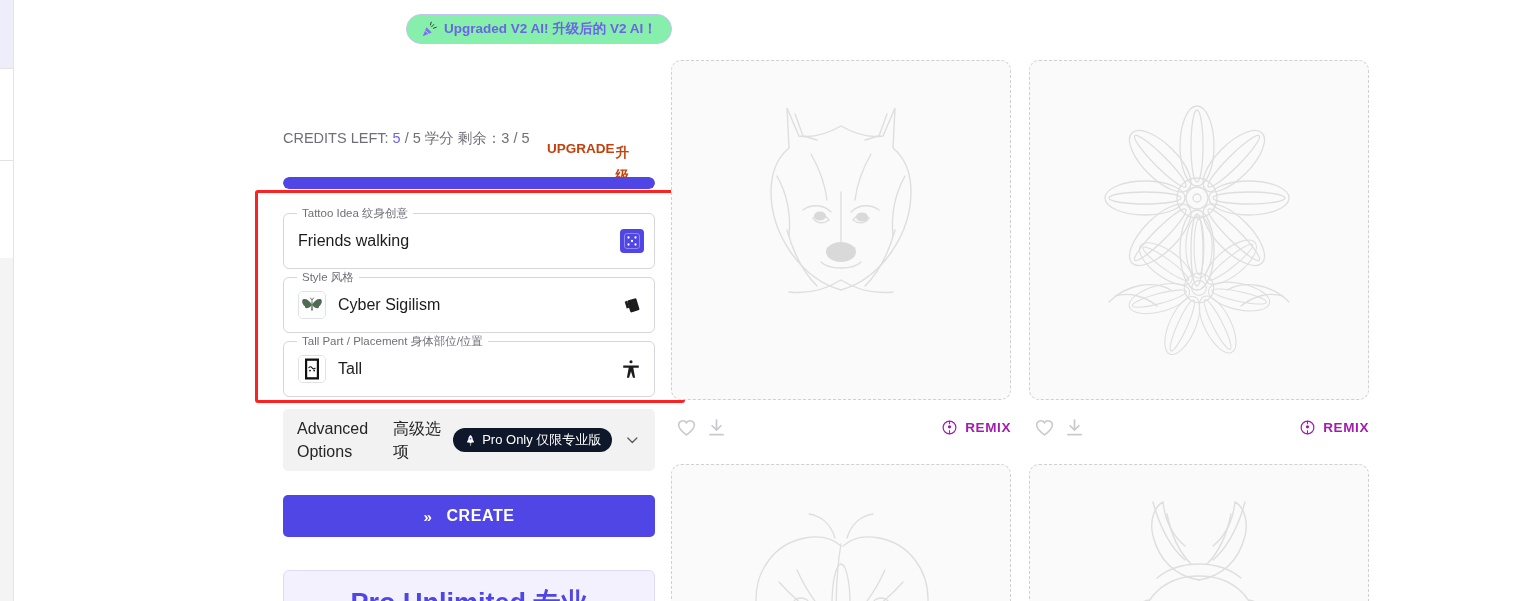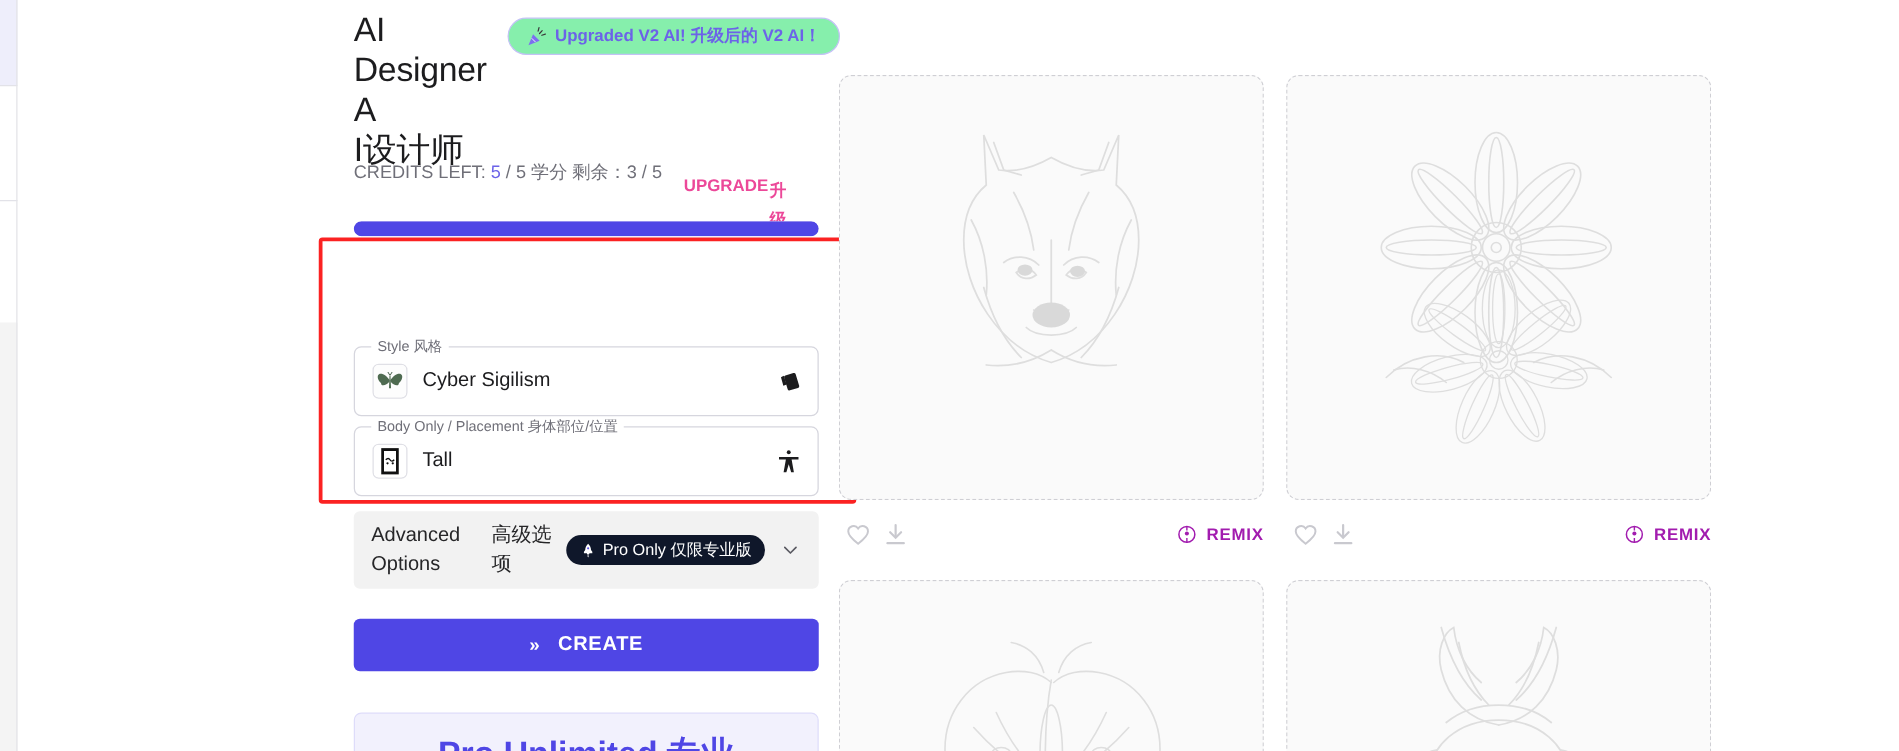--- a/index.html
+++ b/index.html
@@ -42,21 +42,21 @@
   .credits-row {
     position: absolute; left: 0; top: 127px; width: 372px;
     display: flex; align-items: flex-start;
   }
   .credits-text {
     width: 262px; font-size: 14.5px; line-height: 22px; color: #6f6f78; font-weight: 400;
   }
   .credits-text .num { color: #6c63e8; }
   .upgrade-link {
     margin-left: 2px; padding-top: 14px;
-    font-size: 13.5px; font-weight: 700; color: #ec4899; cursor: pointer;
+    font-size: 13.5px; font-weight: 700; color: #c2410c; cursor: pointer;
     display: flex; align-items: flex-start; line-height: 16px;
   }
   .upgrade-link .cn { width: 18px; display: inline-block; margin-left: 1px; line-height: 23px; }
 
   .credits-bar {
     position: absolute; left: 0; top: 177px; width: 372px; height: 12px;
     background: #e3e2f8; border-radius: 6px; overflow: hidden;
   }
   .credits-bar .fill { height: 100%; width: 100%; background: #4f46e5; border-radius: 6px; }
 
@@ -163,25 +163,20 @@
   <div class="rail">
     <div class="rail-top"></div>
     <div class="rail-sep1"></div>
     <div class="rail-sep2"></div>
     <div class="rail-bot"></div>
     <div class="rail-edge"></div>
   </div>
 
   <div class="panel">
 
-    <div class="title">
-      <span>AI</span><br>
-      <span>Designer A</span>
-      <span class="cn">I设计师</span>
-    </div>
 
     <div class="badge-upgraded">
       <svg class="party-icon" viewBox="0 0 24 24">
         <path d="M2.5 21.5l5.2-12.6 7.4 7.4L2.5 21.5z" fill="#7c6ff0"></path>
         <path d="M6.2 13.6l4.2 4.2" stroke="#fff" stroke-width="1" fill="none"></path>
         <g stroke="#3b3b3b" stroke-width="1.4" stroke-linecap="round">
           <path d="M15 8.2l3-3.2"></path>
             <path d="M17.6 10.2l4-1.4"></path>
             <path d="M13.4 5.6l1-4"></path>
         </g>
@@ -197,20 +192,38 @@
       <div class="upgrade-link">
         <span>UPGRADE</span>
         <span class="cn">升级</span>
       </div>
     </div>
 
     <div class="credits-bar">
       <div class="fill"></div>
     </div>
 
+    <div class="field field-idea">
+      <span class="legend">Tattoo Idea 纹身创意</span>
+      <div class="body">
+        <span class="value">Friends walking</span>
+        <span class="dice-btn">
+          <svg width="16" height="16" viewBox="0 0 16 16">
+            <rect x="0.5" y="0.5" width="15" height="15" rx="2.5" fill="#4f46e5" stroke="#8f88ef"></rect>
+            <g fill="#ffffff">
+              <circle cx="4.5" cy="4.5" r="1.15"></circle>
+                <circle cx="11.5" cy="4.5" r="1.15"></circle>
+              <circle cx="8" cy="8" r="1.15"></circle>
+              <circle cx="4.5" cy="11.5" r="1.15"></circle>
+                <circle cx="11.5" cy="11.5" r="1.15"></circle>
+            </g>
+          </svg>
+        </span>
+      </div>
+    </div>
 
     <div class="field field-style">
       <span class="legend">Style 风格</span>
       <div class="body">
         <span class="thumb">
           <svg width="26" height="26" viewBox="0 0 26 26">
             <rect width="26" height="26" fill="#fdfdfd"></rect>
             <g fill="#4f6b51">
               <path d="M12.8 12.5c-2.4-4.6-6.6-6.4-8.6-5.2-1.9 1.1-1 5 1.6 7 1.9 1.5 4.6 1.6 7 -1.8z"></path>
               <path d="M13.2 12.5c2.4-4.6 6.6-6.4 8.6-5.2 1.9 1.1 1 5-1.6 7-1.9 1.5-4.6 1.6-7-1.8z"></path>
@@ -227,21 +240,21 @@
         <span class="right-icon">
           <svg width="22" height="22" viewBox="0 0 24 24">
             <path d="M5.2 8.4l2.4-1.1 2.6 7.6-2.9 1z" fill="#1c1c1e"></path>
             <rect x="9.3" y="5.6" width="10.5" height="13.6" rx="1.6" transform="rotate(-17 14.5 12.4)" fill="#1c1c1e"></rect>
           </svg>
         </span>
       </div>
     </div>
 
     <div class="field field-body">
-      <span class="legend">Body Only / Placement 身体部位/位置</span>
+      <span class="legend">Tall Part / Placement 身体部位/位置</span>
       <div class="body">
         <span class="thumb">
           <svg width="26" height="26" viewBox="0 0 26 26">
             <rect width="26" height="26" fill="#ffffff"></rect>
             <rect x="6" y="2.5" width="14" height="21" fill="#111"></rect>
             <rect x="8.2" y="4.8" width="9.6" height="16.4" fill="#fff"></rect>
             <path d="M9.6 11.8c1.3-1.4 2.6-1.4 3.4 0 .8 1.4 2.1 1.4 3.4 0" stroke="#111" stroke-width="1.1" fill="none"></path>
             <circle cx="11" cy="14.6" r="0.9" fill="#111"></circle>
               <circle cx="15.2" cy="14.6" r="0.9" fill="#111"></circle>
           </svg>

